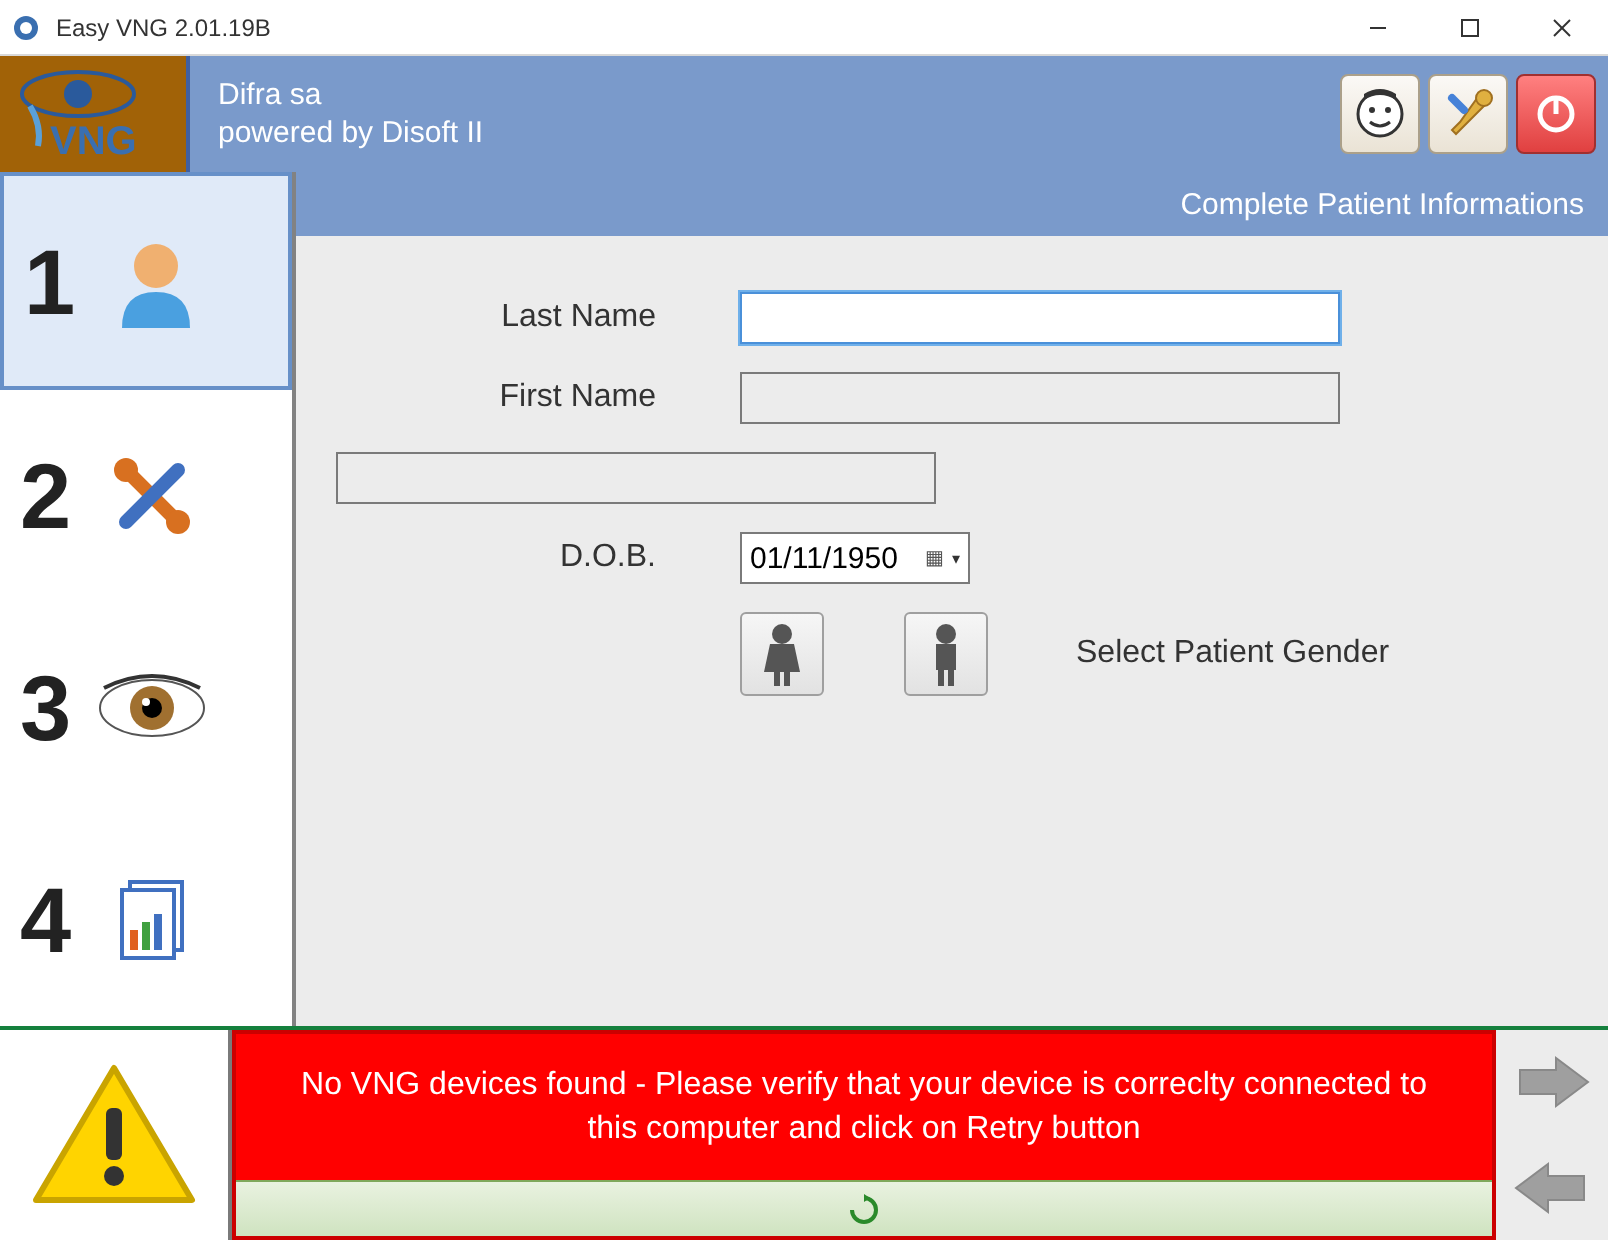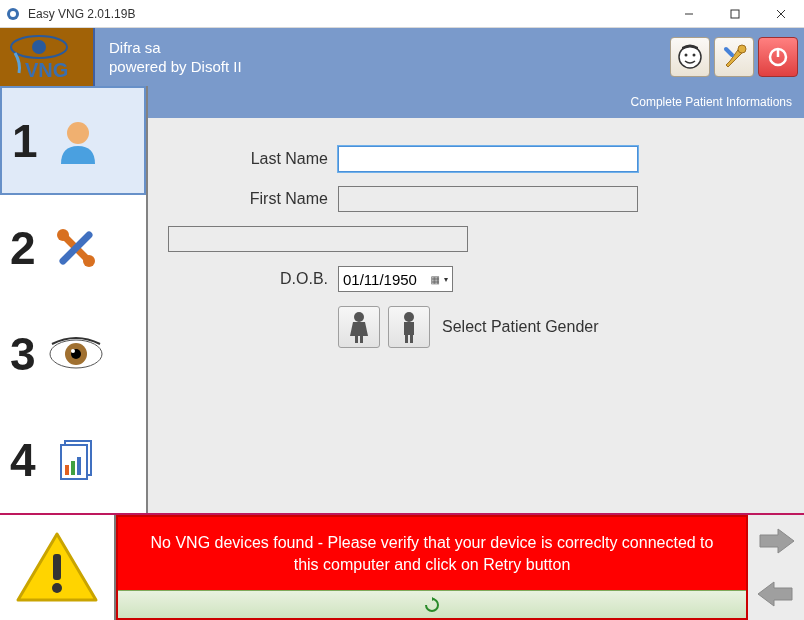--- a/index.html
+++ b/index.html
@@ -21,36 +21,36 @@
 
   
   .mainrow { display:flex; height:427px; }
   .sidebar { width:148px; background:#fff; border-right:2px solid #828282; display:flex; flex-direction:column; }
   .sidestep { flex:1; display:flex; align-items:center; gap:10px; padding-left:10px; border-bottom:1px solid #fff; background:#fff; }
   .sidestep.active { background:#e0eaf8; border:2px solid #6790c8; }
   .sidestep .num { font-size:46px; font-weight:600; color:#222; }
   .sidestep .ico { width:60px; height:60px; display:flex; align-items:center; justify-content:center; }
 
   .formarea { flex:1; display:flex; flex-direction:column; }
-  .formbanner { height:32px; background:#7a9acb; color:#fff; display:flex; align-items:center; justify-content:flex-end; padding-right:12px; font-size:12px; }
+  .formbanner { height:32px; background:#7a9acb; color:#fff; display:flex; align-items:center; justify-content:flex-end; padding-right:12px; font-size:15px; }
   .formbody { flex:1; background:#ececec; padding:28px 20px 0 20px; }
-  .frow { display:flex; align-items:center; margin-bottom:14px; }
+  .frow { display:flex; align-items:center; margin-bottom:14px;gap:32px; }
   .flabel { width:170px; text-align:right; padding-right:10px; font-size:16px; color:#333; }
   .finput { width:300px; height:26px; border:1px solid #7a7a7a; background:#ececec; font-size:15px; padding:0 4px; }
   .finput.focused { background:#fff; border:1px solid #4a90d9; box-shadow:0 0 0 1px #6fb0ea; }
   .fdate { width:115px; height:26px; background:#fff; border:1px solid #7a7a7a; font-size:15px; padding:0 4px; display:flex; align-items:center; }
   .fdate .cal { margin-left:auto; font-size:10px; color:#555; }
   .fdate .dd { margin-left:4px; font-size:8px; color:#333; }
 
   .gender-row .flabel { width:170px; }
   .gender-btn { width:42px; height:42px; background:linear-gradient(#f6f6f6,#e2e2e2); border:1px solid #9f9f9f; border-radius:3px; margin-right:8px; display:flex; align-items:center; justify-content:center; }
   .gender-text { font-size:16px; color:#333; margin-left:4px; align-self:center; }
 
   
-  .footer { height:107px; display:flex; border-top:2px solid #be185d; }
+  .footer { height:107px; display:flex; border-top:2px solid #15803d; }
   .warnbox { width:116px; background:#fff; display:flex; align-items:center; justify-content:center; border-right:2px solid #7a7a7a; }
   .alertbox { flex:1; display:flex; flex-direction:column; border:2px solid #c00; }
   .alert-msg { flex:1; background:#f00; color:#fff; font-size:16px; display:flex; align-items:center; justify-content:center; text-align:center; padding:4px 20px; line-height:22px; }
   .retry-row { height:28px; background:linear-gradient(#e9f2e0,#cfe3c0); border-top:1px solid #7fa85c; display:flex; align-items:center; justify-content:center; gap:6px; font-size:14px; color:#2b5; color:#333; }
   .navcol { width:56px; background:#ececec; display:flex; flex-direction:column; }
   .navbtn { flex:1; display:flex; align-items:center; justify-content:center; }
   .arrow-svg { opacity:0.65; }
 </style>
 </head>
 <body>

